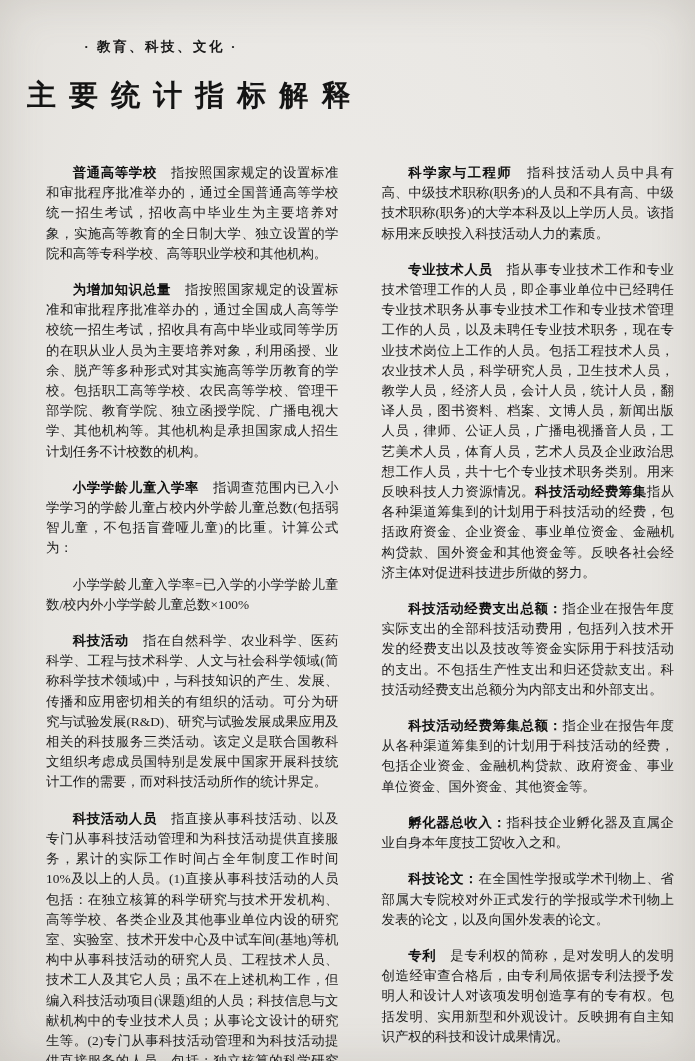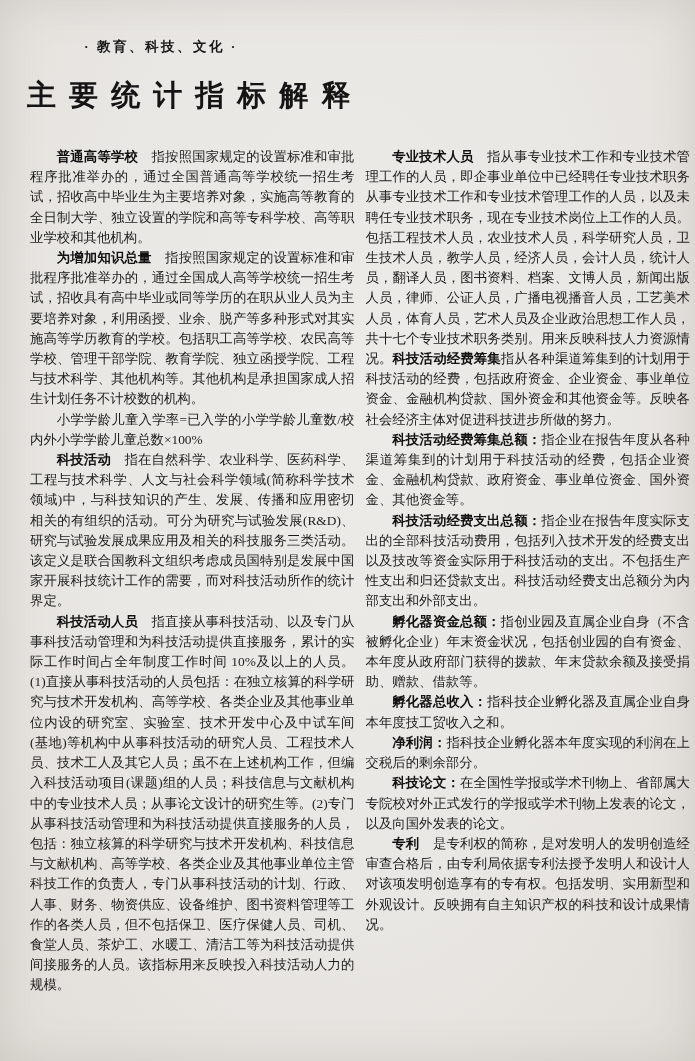--- a/index.html
+++ b/index.html
@@ -49,21 +49,21 @@
   }
   .col {
     flex: 1;
     min-width: 0;
     font-size: 13.4px;
     line-height: 20.2px;
     text-align: justify;
     color: #1c1c1c;
   }
   .para {
-    margin: 0;
+    margin: 16px;
     text-indent: 2em;
   }
   .term {
     font-weight: bold;
     color: #111;
   }
   .page-number {
     position: absolute;
     left: 28px;
     top: 1060px;
@@ -78,32 +78,32 @@
 
 <div class="page">
 
   <div class="section-header">·  教育、科技、文化  ·</div>
 
   <h1 class="page-title">主要统计指标解释</h1>
 
   <div class="columns">
     <div class="col">
         <p class="para"><span class="term">普通高等学校</span><span class="body-text">　指按照国家规定的设置标准和审批程序批准举办的，通过全国普通高等学校统一招生考试，招收高中毕业生为主要培养对象，实施高等教育的全日制大学、独立设置的学院和高等专科学校、高等职业学校和其他机构。</span></p>
-        <p class="para"><span class="term">为增加知识总量</span><span class="body-text">　指按照国家规定的设置标准和审批程序批准举办的，通过全国成人高等学校统一招生考试，招收具有高中毕业或同等学历的在职从业人员为主要培养对象，利用函授、业余、脱产等多种形式对其实施高等学历教育的学校。包括职工高等学校、农民高等学校、管理干部学院、教育学院、独立函授学院、工程与技术科学、其他机构等。其他机构是承担国家成人招生计划任务不计校数的机构。</span></p>
+        <p class="para"><span class="term">为增加知识总量</span><span class="body-text">　指按照国家规定的设置标准和审批程序批准举办的，通过全国成人高等学校统一招生考试，招收具有高中毕业或同等学历的在职从业人员为主要培养对象，利用函授、业余、脱产等多种形式对其实施高等学历教育的学校。包括职工高等学校、农民高等学校、管理干部学院、教育学院、独立函授学院、广播电视大学、其他机构等。其他机构是承担国家成人招生计划任务不计校数的机构。</span></p>
+        <p class="para"><span class="term">小学学龄儿童入学率</span><span class="body-text">　指调查范围内已入小学学习的学龄儿童占校内外学龄儿童总数(包括弱智儿童，不包括盲聋哑儿童)的比重。计算公式为：</span></p>
         <p class="para"><span class="body-text">小学学龄儿童入学率=已入学的小学学龄儿童数/校内外小学学龄儿童总数×100%</span></p>
         <p class="para"><span class="term">科技活动</span><span class="body-text">　指在自然科学、农业科学、医药科学、工程与技术科学、人文与社会科学领域(简称科学技术领域)中，与科技知识的产生、发展、传播和应用密切相关的有组织的活动。可分为研究与试验发展(R&amp;D)、研究与试验发展成果应用及相关的科技服务三类活动。该定义是联合国教科文组织考虑成员国特别是发展中国家开展科技统计工作的需要，而对科技活动所作的统计界定。</span></p>
         <p class="para"><span class="term">科技活动人员</span><span class="body-text">　指直接从事科技活动、以及专门从事科技活动管理和为科技活动提供直接服务，累计的实际工作时间占全年制度工作时间 10%及以上的人员。(1)直接从事科技活动的人员包括：在独立核算的科学研究与技术开发机构、高等学校、各类企业及其他事业单位内设的研究室、实验室、技术开发中心及中试车间(基地)等机构中从事科技活动的研究人员、工程技术人员、技术工人及其它人员；虽不在上述机构工作，但编入科技活动项目(课题)组的人员；科技信息与文献机构中的专业技术人员；从事论文设计的研究生等。(2)专门从事科技活动管理和为科技活动提供直接服务的人员，包括：独立核算的科学研究与技术开发机构、科技信息与文献机构、高等学校、各类企业及其他事业单位主管科技工作的负责人，专门从事科技活动的计划、行政、人事、财务、物资供应、设备维护、图书资料管理等工作的各类人员，但不包括保卫、医疗保健人员、司机、食堂人员、茶炉工、水暖工、清洁工等为科技活动提供间接服务的人员。该指标用来反映投入科技活动人力的规模。</span></p>
       </div>
     <div class="col">
+        <p class="para"><span class="term">科学家与工程师</span><span class="body-text">　指科技活动人员中具有高、中级技术职称(职务)的人员和不具有高、中级技术职称(职务)的大学本科及以上学历人员。该指标用来反映投入科技活动人力的素质。</span></p>
         <p class="para"><span class="term">专业技术人员</span><span class="body-text">　指从事专业技术工作和专业技术管理工作的人员，即企事业单位中已经聘任专业技术职务从事专业技术工作和专业技术管理工作的人员，以及未聘任专业技术职务，现在专业技术岗位上工作的人员。包括工程技术人员，农业技术人员，科学研究人员，卫生技术人员，教学人员，经济人员，会计人员，统计人员，翻译人员，图书资料、档案、文博人员，新闻出版人员，律师、公证人员，广播电视播音人员，工艺美术人员，体育人员，艺术人员及企业政治思想工作人员，共十七个专业技术职务类别。用来反映科技人力资源情况。</span><span class="term">科技活动经费筹集</span><span class="body-text">指从各种渠道筹集到的计划用于科技活动的经费，包括政府资金、企业资金、事业单位资金、金融机构贷款、国外资金和其他资金等。反映各社会经济主体对促进科技进步所做的努力。</span></p>
+        <p class="para"><span class="term">科技活动经费支出总额：</span><span class="body-text">指企业在报告年度实际支出的全部科技活动费用，包括列入技术开发的经费支出以及技改等资金实际用于科技活动的支出。不包括生产性支出和归还贷款支出。科技活动经费支出总额分为内部支出和外部支出。</span></p>
         <p class="para"><span class="term">科技活动经费筹集总额：</span><span class="body-text">指企业在报告年度从各种渠道筹集到的计划用于科技活动的经费，包括企业资金、金融机构贷款、政府资金、事业单位资金、国外资金、其他资金等。</span></p>
-        <p class="para"><span class="term">科技活动经费支出总额：</span><span class="body-text">指企业在报告年度实际支出的全部科技活动费用，包括列入技术开发的经费支出以及技改等资金实际用于科技活动的支出。不包括生产性支出和归还贷款支出。科技活动经费支出总额分为内部支出和外部支出。</span></p>
-        <p class="para"><span class="term">孵化器资金总额：</span><span class="body-text">指创业园及直属企业自身（不含被孵化企业）年末资金状况，包括创业园的自有资金、本年度从政府部门获得的拨款、年末贷款余额及接受捐助、赠款、借款等。</span></p>
         <p class="para"><span class="term">孵化器总收入：</span><span class="body-text">指科技企业孵化器及直属企业自身本年度技工贸收入之和。</span></p>
-        <p class="para"><span class="term">净利润：</span><span class="body-text">指科技企业孵化器本年度实现的利润在上交税后的剩余部分。</span></p>
         <p class="para"><span class="term">科技论文：</span><span class="body-text">在全国性学报或学术刊物上、省部属大专院校对外正式发行的学报或学术刊物上发表的论文，以及向国外发表的论文。</span></p>
         <p class="para"><span class="term">专利</span><span class="body-text">　是专利权的简称，是对发明人的发明创造经审查合格后，由专利局依据专利法授予发明人和设计人对该项发明创造享有的专有权。包括发明、实用新型和外观设计。反映拥有自主知识产权的科技和设计成果情况。</span></p>
       </div>
   </div>
 
   <div class="page-number">206</div>
 
 </div>
 
 </body></html>

